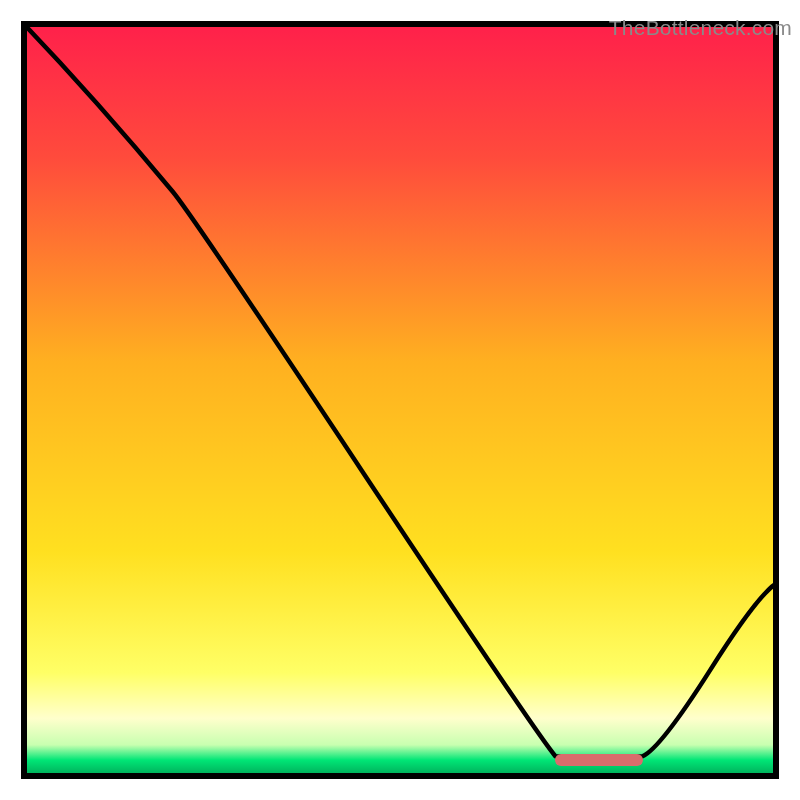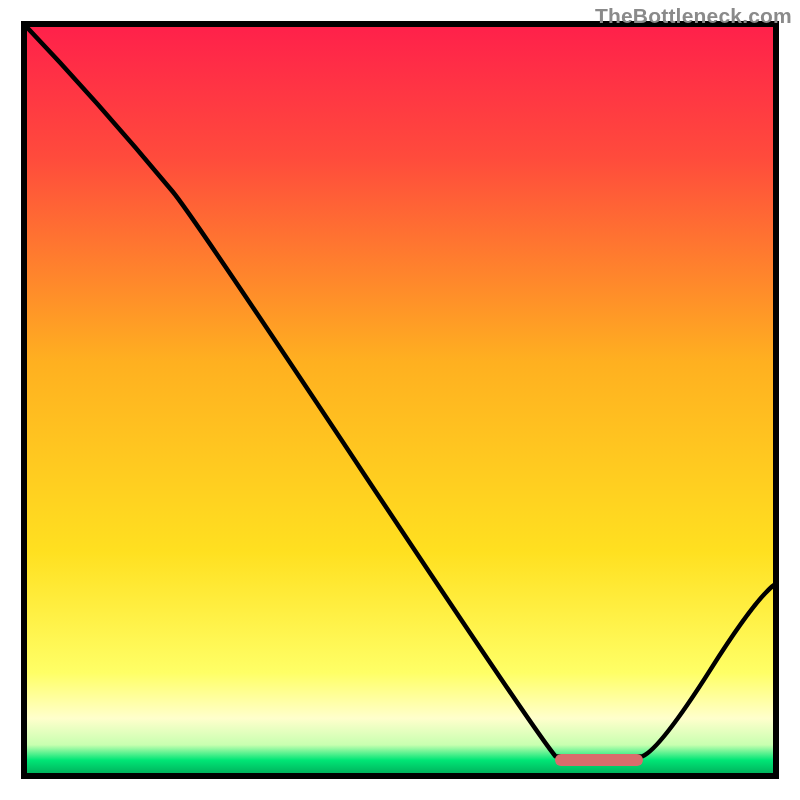--- a/index.html
+++ b/index.html
@@ -39,24 +39,24 @@
     left: 21px;
     top: 21px;
     width: 758px;
     height: 758px;
     border: 6px solid #000;
     box-sizing: border-box;
     pointer-events: none;
   }
   .watermark {
     position: absolute;
-    top: 4px;
+    top: 16px;
     right: 8px;
     font-size: 21px;
-    font-weight: 700;
+    font-weight: 400;
     color: #8a8a8a;
     letter-spacing: 0.2px;
     pointer-events: none;
     text-align: center;
   }
   .marker {
     position: absolute;
     height: 12px;
     border-radius: 6px;
     background: #d96c6c;

